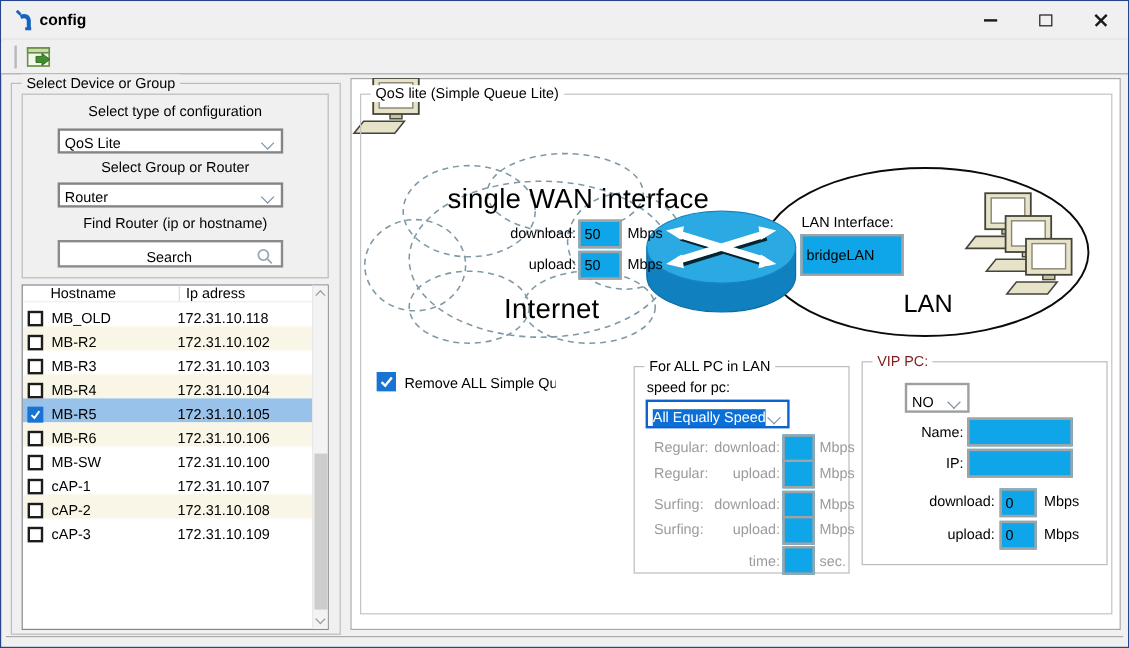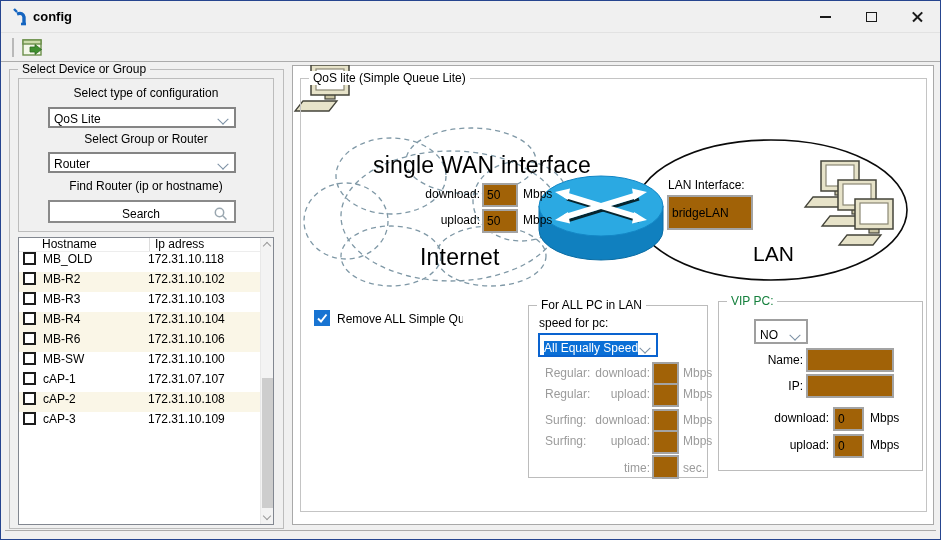--- a/index.html
+++ b/index.html
@@ -17,39 +17,39 @@
   .g-x i{position:absolute;left:0;top:6px;width:13px;height:1.6px;background:#1a1a1a}
   .g-x i:first-child{transform:rotate(45deg)}.g-x i:last-child{transform:rotate(-45deg)}
   
   .toolbar{position:absolute;left:0;top:33px;right:0;height:28px;background:#f0f0f0;border-bottom:1px solid #ababab}
   .grip{position:absolute;left:11px;top:4px;width:2px;height:19px;background:#b9b9b9}
   .toolbtn{position:absolute;left:18px;top:2px;width:28px;height:24px;display:flex;align-items:center;justify-content:center}
   
   .gb{position:absolute;border:1px solid #bcbcbc}
   .gb-title{position:absolute;top:-8px;left:8px;background:#f0f0f0;padding:0 4px;font-size:12px;white-space:nowrap}
   .gb-w .gb-title{background:#fff}
-  .gb-title.dim{color:#15803d}
+  .gb-title.dim{color:#7f1d1d}
   
   .lbl{position:absolute;font-size:12px;white-space:nowrap}
   .lbl.r{text-align:right}
   .lbl.c{text-align:center}
   .dim{color:#9b9b9b}
-  .tin{position:absolute;border:2px solid #a3a3a3;background:#a16207;font:12px "Liberation Sans",sans-serif;padding:10px 3px;outline:none}
+  .tin{position:absolute;border:2px solid #a3a3a3;background:#0ea5e9;font:12px "Liberation Sans",sans-serif;padding:10px 3px;outline:none}
   .combo{position:absolute;background:#fff;border:2px solid #848484;display:flex;align-items:flex-end;padding-left:4px;font-size:12px;cursor:default}
   .combo .ct{white-space:nowrap;overflow:hidden}
   .chev{margin-left:auto;margin-right:7px;width:8px;height:8px;border-right:1.6px solid #7c90a4;border-bottom:1.6px solid #7c90a4;transform:rotate(45deg) translate(-2px,-2px);flex:none}
   .combo.focus{border-color:#0a63cf}
   .combo.focus .ct{background:#0a6fd6;color:#fff}
   
   .lv{position:absolute;left:17px;top:236px;width:256px;height:288px;background:#fff;border:1px solid #828790}
   .lv-h{position:relative;height:14px;line-height:13px;font-size:12px;border-bottom:1px solid #ededed}
   .lv-h .h1{position:absolute;left:23px;top:0}
   .lv-h .h2{position:absolute;left:130px;top:0;padding-left:5px;border-left:1px solid #dcdcdc}
   .lv-body{position:absolute;left:0;top:14px;right:13px;bottom:0;overflow:hidden}
-  .lv-row{height:20px;display:flex;align-items:flex-start;font-size:12px}
+  .lv-row{height:20px;display:flex;align-items:flex-end;font-size:12px}
   .lv-row.alt{background:#faf6e7}
   .lv-row.sel{background:#99c2ea}
   .cb{width:13px;height:13px;border:2px solid #1c1c1c;background:#fff;margin-left:4px;flex:none;display:flex;align-items:center;justify-content:center}
   .cb.on{background:#1874d2;border-color:#1874d2}
   .lv-name{margin-left:7px;width:105px;overflow:hidden;white-space:nowrap}
   .lv-ip{white-space:nowrap}
   
   .sb{position:absolute;right:0;top:0;bottom:0;width:13px;background:#f3f3f3;border-left:1px solid #e8e8e8}
   .sb .ar{position:absolute;left:3px;width:6px;height:6px;border-left:1.4px solid #9a9a9a;border-top:1.4px solid #9a9a9a}
   .sb .up{top:5px;transform:rotate(45deg)}
@@ -144,34 +144,43 @@
         <div class="lv-row">
           <span class="cb"></span>
           <span class="lv-name">MB-R3</span>
           <span class="lv-ip">172.31.10.103</span>
         </div>
         <div class="lv-row alt">
           <span class="cb"></span>
           <span class="lv-name">MB-R4</span>
           <span class="lv-ip">172.31.10.104</span>
         </div>
+        <div class="lv-row sel">
+          <span class="cb on">
+            <svg width="11" height="11" viewBox="0 0 11 11">
+              <polyline points="1.5,6 4.5,9 9.5,2" fill="none" stroke="#fff" stroke-width="2"></polyline>
+            </svg>
+          </span>
+          <span class="lv-name">MB-R5</span>
+          <span class="lv-ip">172.31.10.105</span>
+        </div>
         <div class="lv-row alt">
           <span class="cb"></span>
           <span class="lv-name">MB-R6</span>
           <span class="lv-ip">172.31.10.106</span>
         </div>
         <div class="lv-row">
           <span class="cb"></span>
           <span class="lv-name">MB-SW</span>
           <span class="lv-ip">172.31.10.100</span>
         </div>
         <div class="lv-row">
           <span class="cb"></span>
           <span class="lv-name">cAP-1</span>
-          <span class="lv-ip">172.31.07.107</span>
+          <span class="lv-ip">172.31.10.107</span>
         </div>
         <div class="lv-row alt">
           <span class="cb"></span>
           <span class="lv-name">cAP-2</span>
           <span class="lv-ip">172.31.10.108</span>
         </div>
         <div class="lv-row">
           <span class="cb"></span>
           <span class="lv-name">cAP-3</span>
           <span class="lv-ip">172.31.10.109</span>

